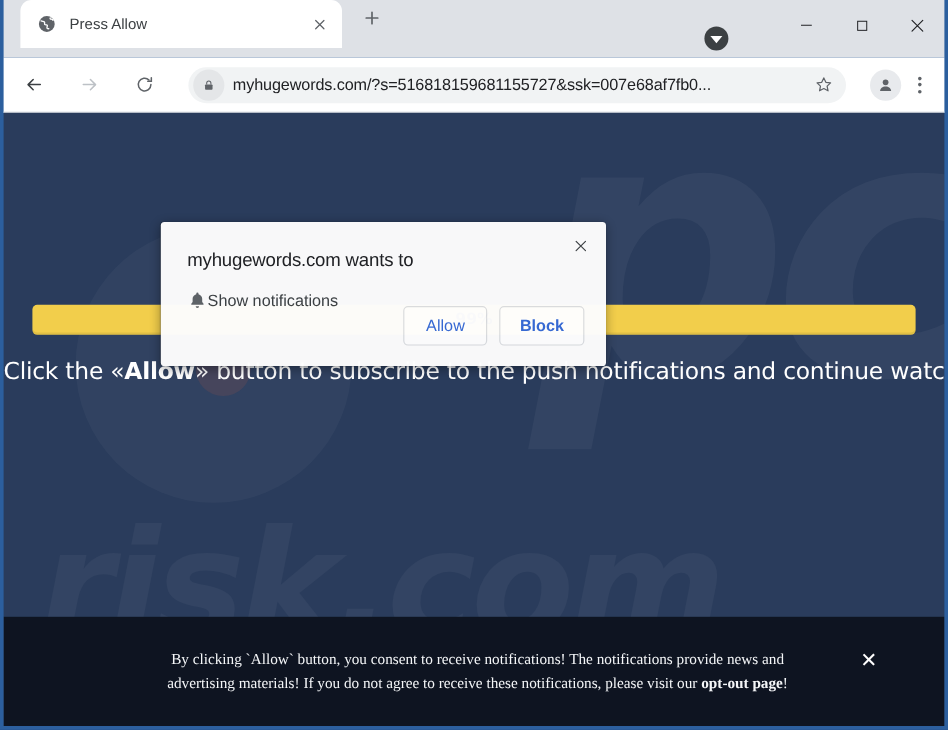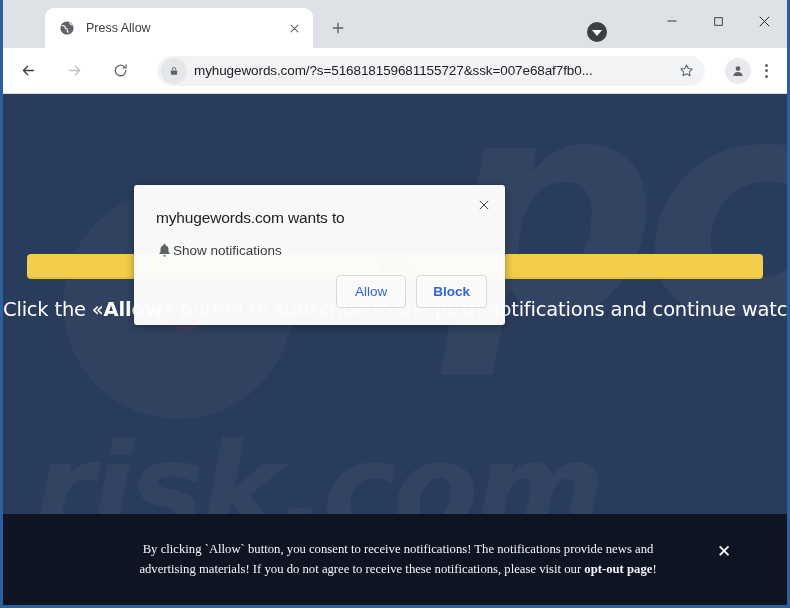--- a/index.html
+++ b/index.html
@@ -17,22 +17,21 @@
     background: #2c5f9e;
     padding: 0 3px 3px 3px;
   }
 
   
   .tabstrip {
     position: relative;
     height: 48px;
     background: #dee1e6;
     display: flex;
-    align-items: flex-end;
-    padding-left: 28px;
+    align-items: flex-start;
   }
   .tab {
     position: relative;
     margin-left: 14px;
     width: 268px; height: 40px;
     background: #ffffff;
     border-radius: 9px 9px 0 0;
     display: flex;
     align-items: center;
     padding: 0 10px 0 14px;
@@ -280,21 +279,21 @@
     color: #ffffff;
     font-family: "DejaVu Sans", sans-serif;
     font-size: 17px;
     font-weight: 700;
   }
 
   
   .permdialog {
     position: absolute;
     left: 131px; top: 91px;
-    width: 371px; height: 140px;
+    width: 371px; height: 120px;
     background: #fdfdfd;
     border-radius: 3px;
     box-shadow: 0 2px 10px rgba(0,0,0,0.35), 0 0 1px rgba(0,0,0,0.3);
     z-index: 20;
     opacity: 0.975;
   }
   .perm-close {
     position: absolute;
     right: 10px; top: 9px;
     width: 22px; height: 22px;

